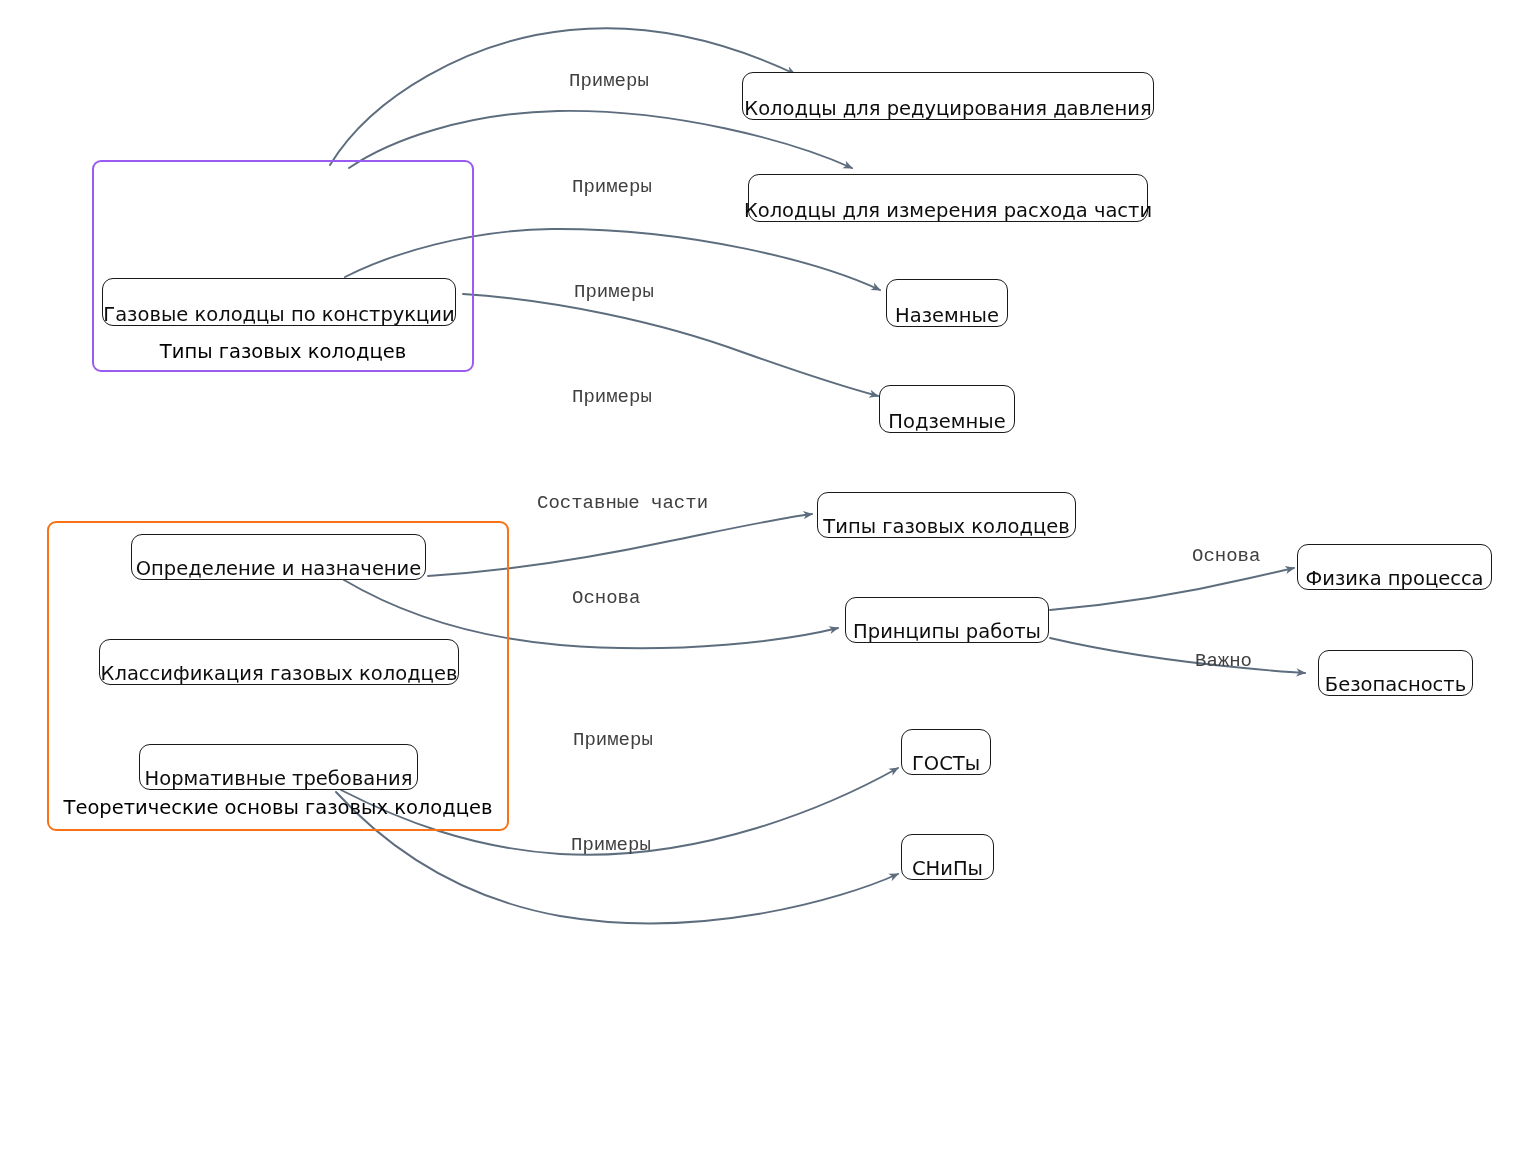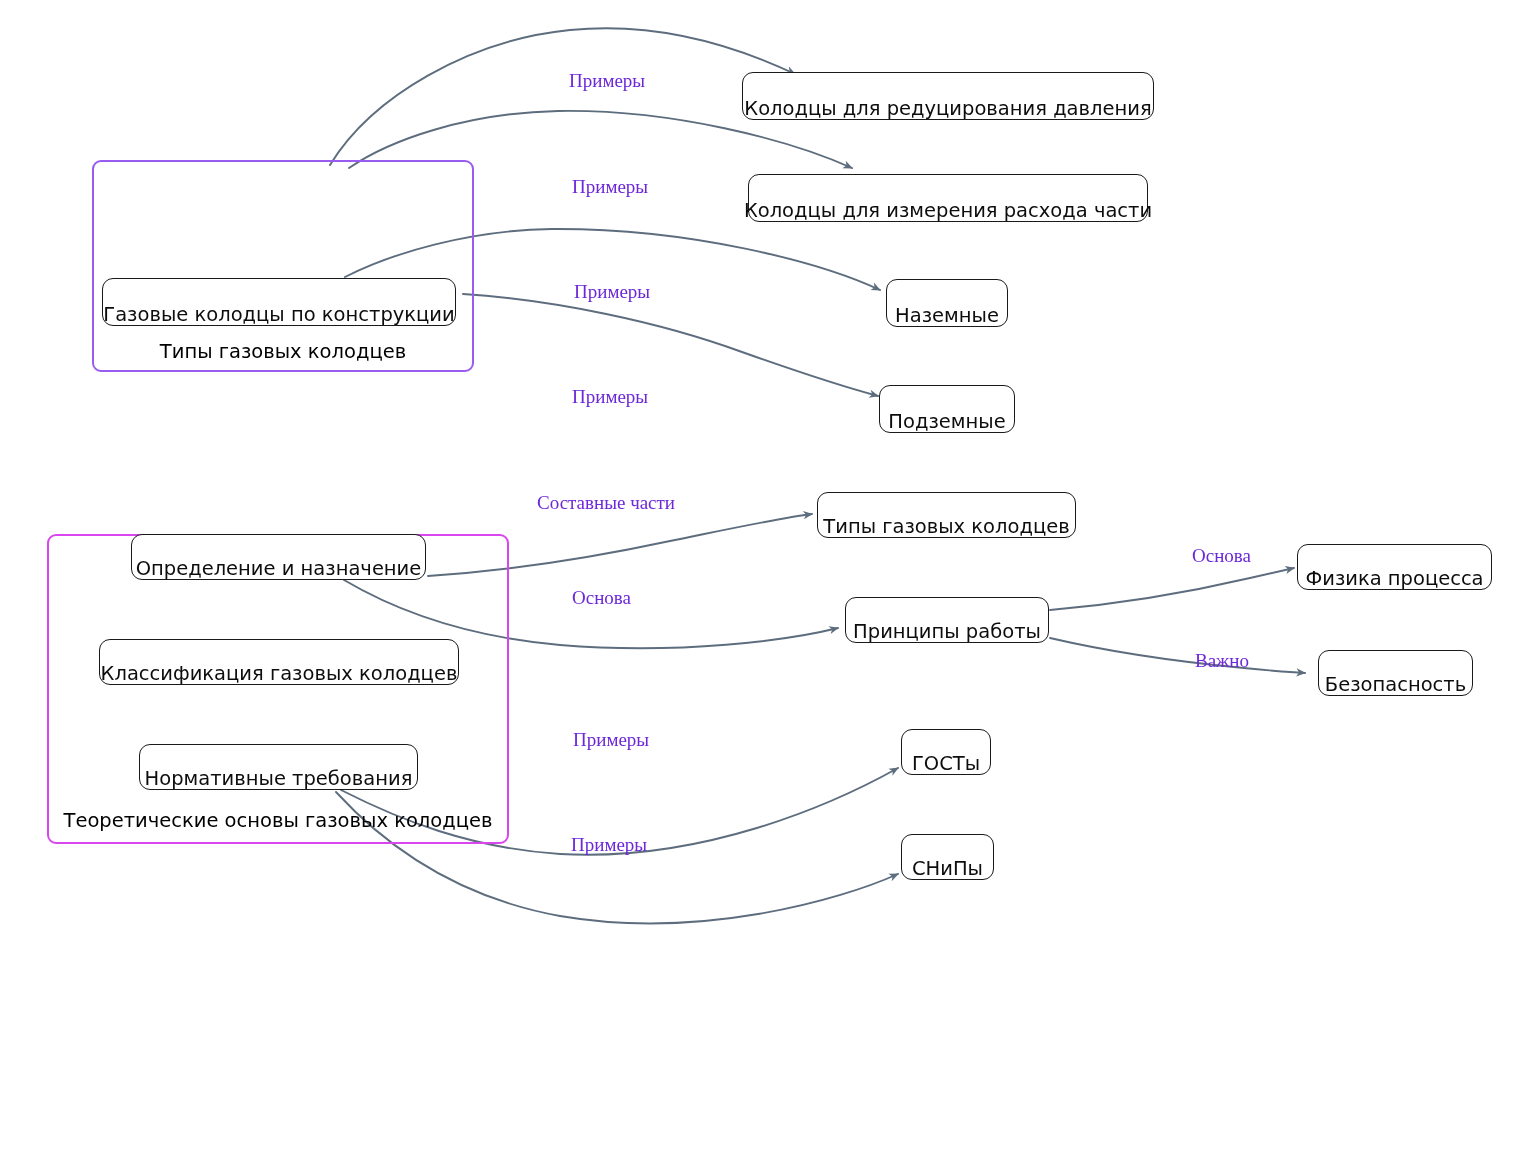--- a/index.html
+++ b/index.html
@@ -66,23 +66,23 @@
     font-size: 19.5px;
     color: #0d0d0d;
     line-height: 1.1;
     white-space: nowrap;
     text-align: center;
   }
 
   
   .edge-label {
     position: absolute;
-    font-family: Liberation Serif, serif;
+    font-family: Liberation Mono, monospace;
     font-size: 19px;
-    color: #6d28d9;
+    color: #404040;
     white-space: nowrap;
   }
 
   
   .footer {
     position: absolute;
     left: 0;
     width: 1539px;
     text-align: center;
   }
@@ -142,21 +142,21 @@
       <path d="M 341,790 C 400,820 470,848 560,854 C 700,862 830,806 898,768" marker-end="url(#arrowhead)"></path>
 
       <path d="M 336,792 C 380,840 450,896 560,916 C 700,940 840,900 898,874" marker-end="url(#arrowhead)"></path>
     </g>
   </svg>
 
   <div class="cluster" style="left:92px; top:160px; width:382px; height:212px; border:2px solid #9a5cf0;">
     <div class="cluster-label" style="top:178px;">Типы газовых колодцев</div>
   </div>
 
-  <div class="cluster" style="left:47px; top:534px; width:462px; height:310px; border:2px solid #d946ef;">
+  <div class="cluster" style="left:47px; top:521px; width:462px; height:310px; border:2px solid #f97316;">
     <div class="cluster-label" style="top:273px;">Теоретические основы газовых колодцев</div>
   </div>
 
 
   <div class="node" style="left:102px; top:278px; width:354px; height:48px;">
     <span class="node-label">Газовые колодцы по конструкции</span>
   </div>
 
   <div class="node" style="left:742px; top:72px; width:412px; height:48px;">
     <span class="node-label">Колодцы для редуцирования давления</span>

